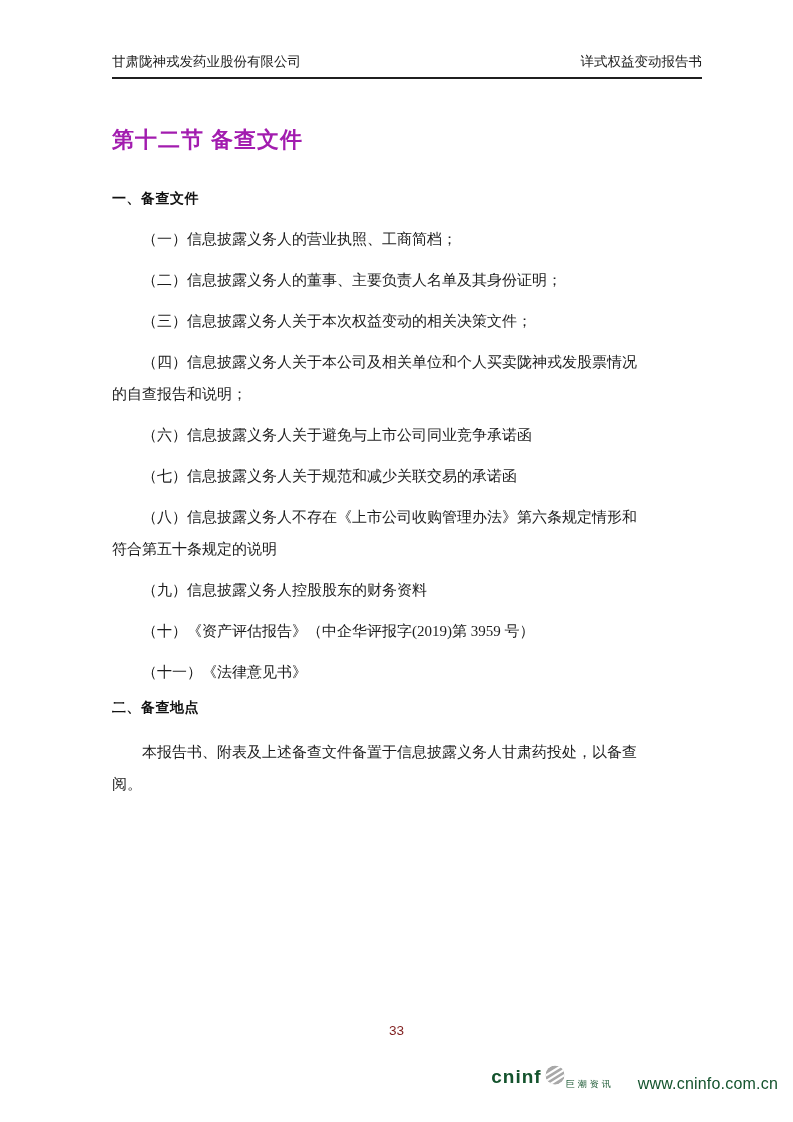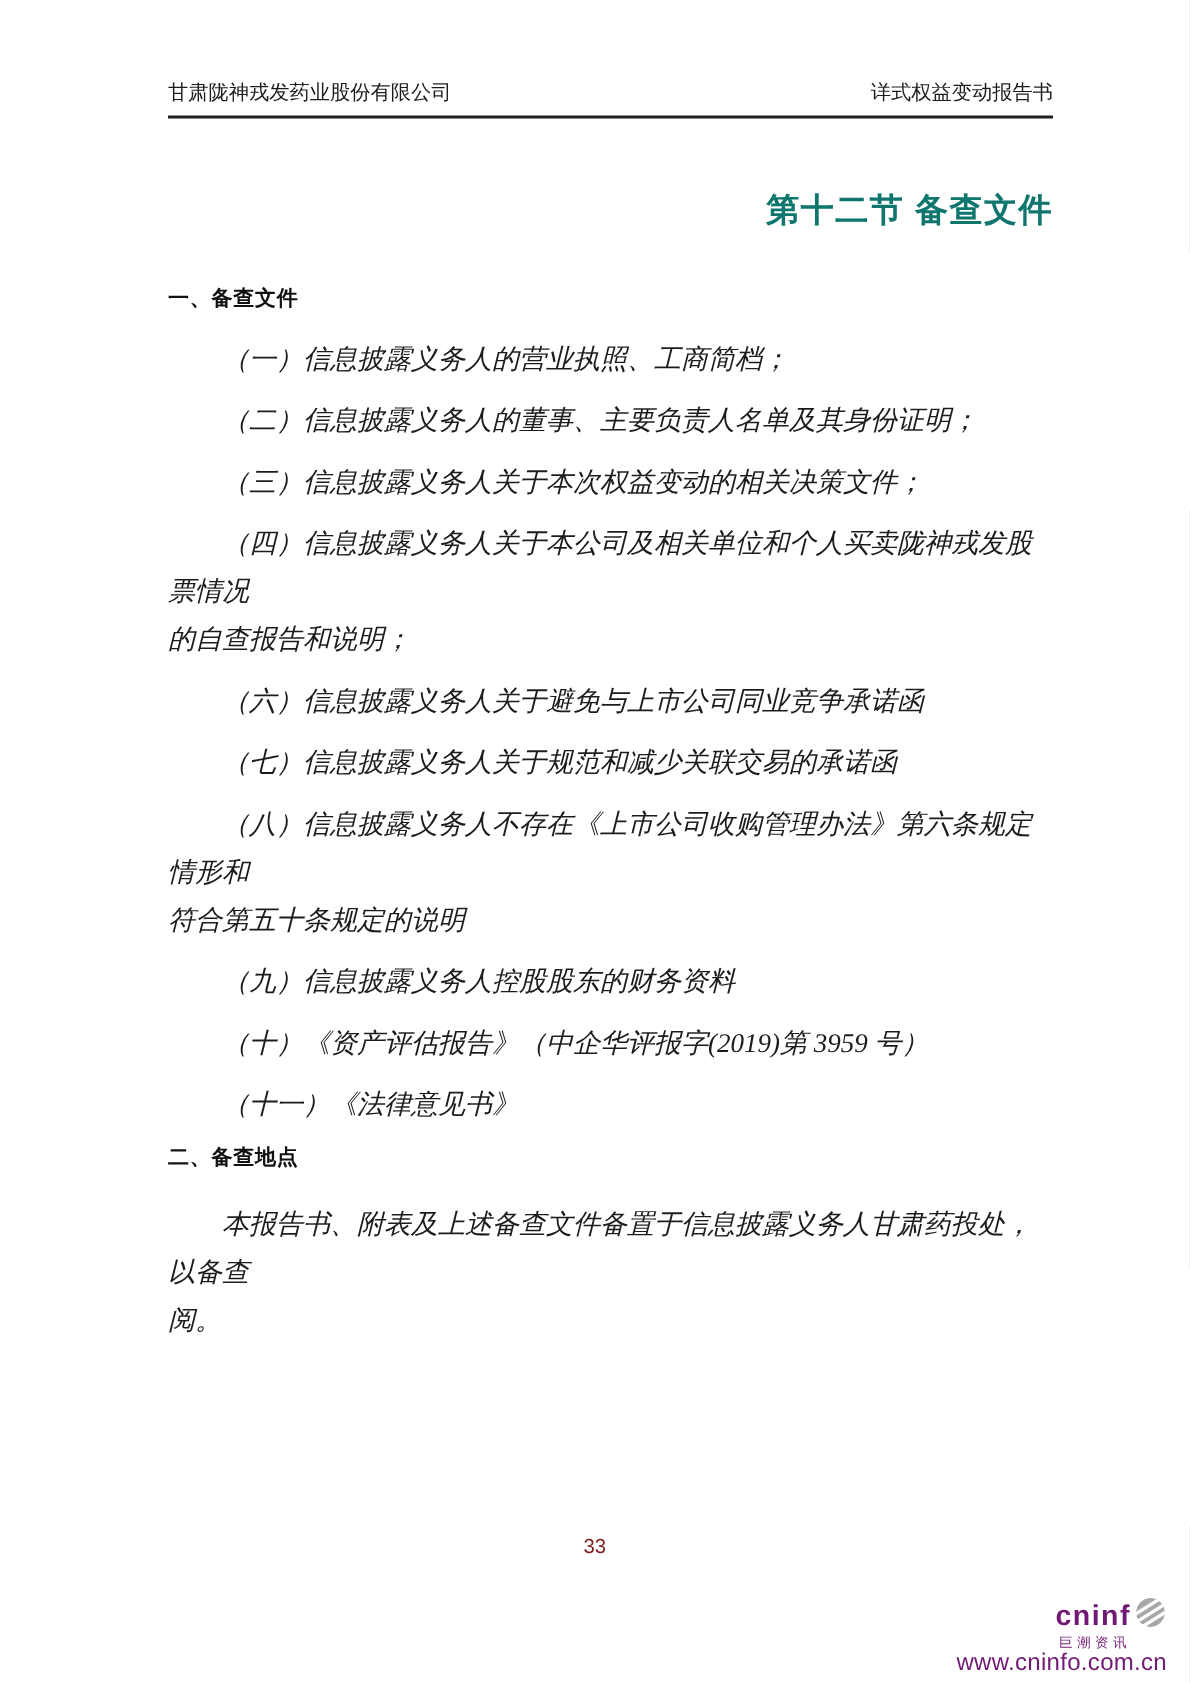--- a/index.html
+++ b/index.html
@@ -32,69 +32,68 @@
     position: absolute;
     left: 112px;
     top: 127px;
     width: 590px;
   }
   .doc-title {
     margin: 0 0 36px 0;
     font-size: 22px;
     line-height: 26px;
     font-weight: bold;
-    text-align: right;
+    text-align: left;
     font-family: "Liberation Sans", "DejaVu Sans", sans-serif;
     letter-spacing: 1px;
-    color: #0f766e;
+    color: #a21caf;
   }
   .section-heading {
     margin: 0 0 16px 0;
     font-size: 14px;
     line-height: 18px;
     font-weight: bold;
     font-family: "Liberation Sans", "DejaVu Sans", sans-serif;
     letter-spacing: 0.5px;
     color: #111111;
   }
   .section-heading.second {
     margin-top: 10px;
     margin-bottom: 20px;
   }
   .item, .para {
     margin: 0 0 9px 0;
-    font-size: 18px;
+    font-size: 15px;
     line-height: 32px;
     text-indent: 2em;
     white-space: pre-line;
     letter-spacing: 0;
-    font-style: italic;
   }
   .para { margin-bottom: 0; }
   
   .page-number {
     position: absolute;
     top: 1022px;
     left: 0;
     width: 100%;
     text-align: center;
     font-size: 13.5px;
     line-height: 18px;
     font-family: "Liberation Sans", "DejaVu Sans", sans-serif;
     color: #7f1d1d;
   }
   
   .cninfo-logo {
     position: absolute;
     right: 15px;
     top: 1064px;
     display: flex;
-    flex-direction: column;
+    flex-direction: row;
     align-items: flex-end;
-    color: #701a75;
+    color: #14532d;
     font-family: "Liberation Sans", "DejaVu Sans", sans-serif;
   }
   .logo-row {
     display: flex;
     align-items: center;
   }
   .logo-wordmark {
     font-size: 19px;
     font-weight: bold;
     letter-spacing: 1px;

